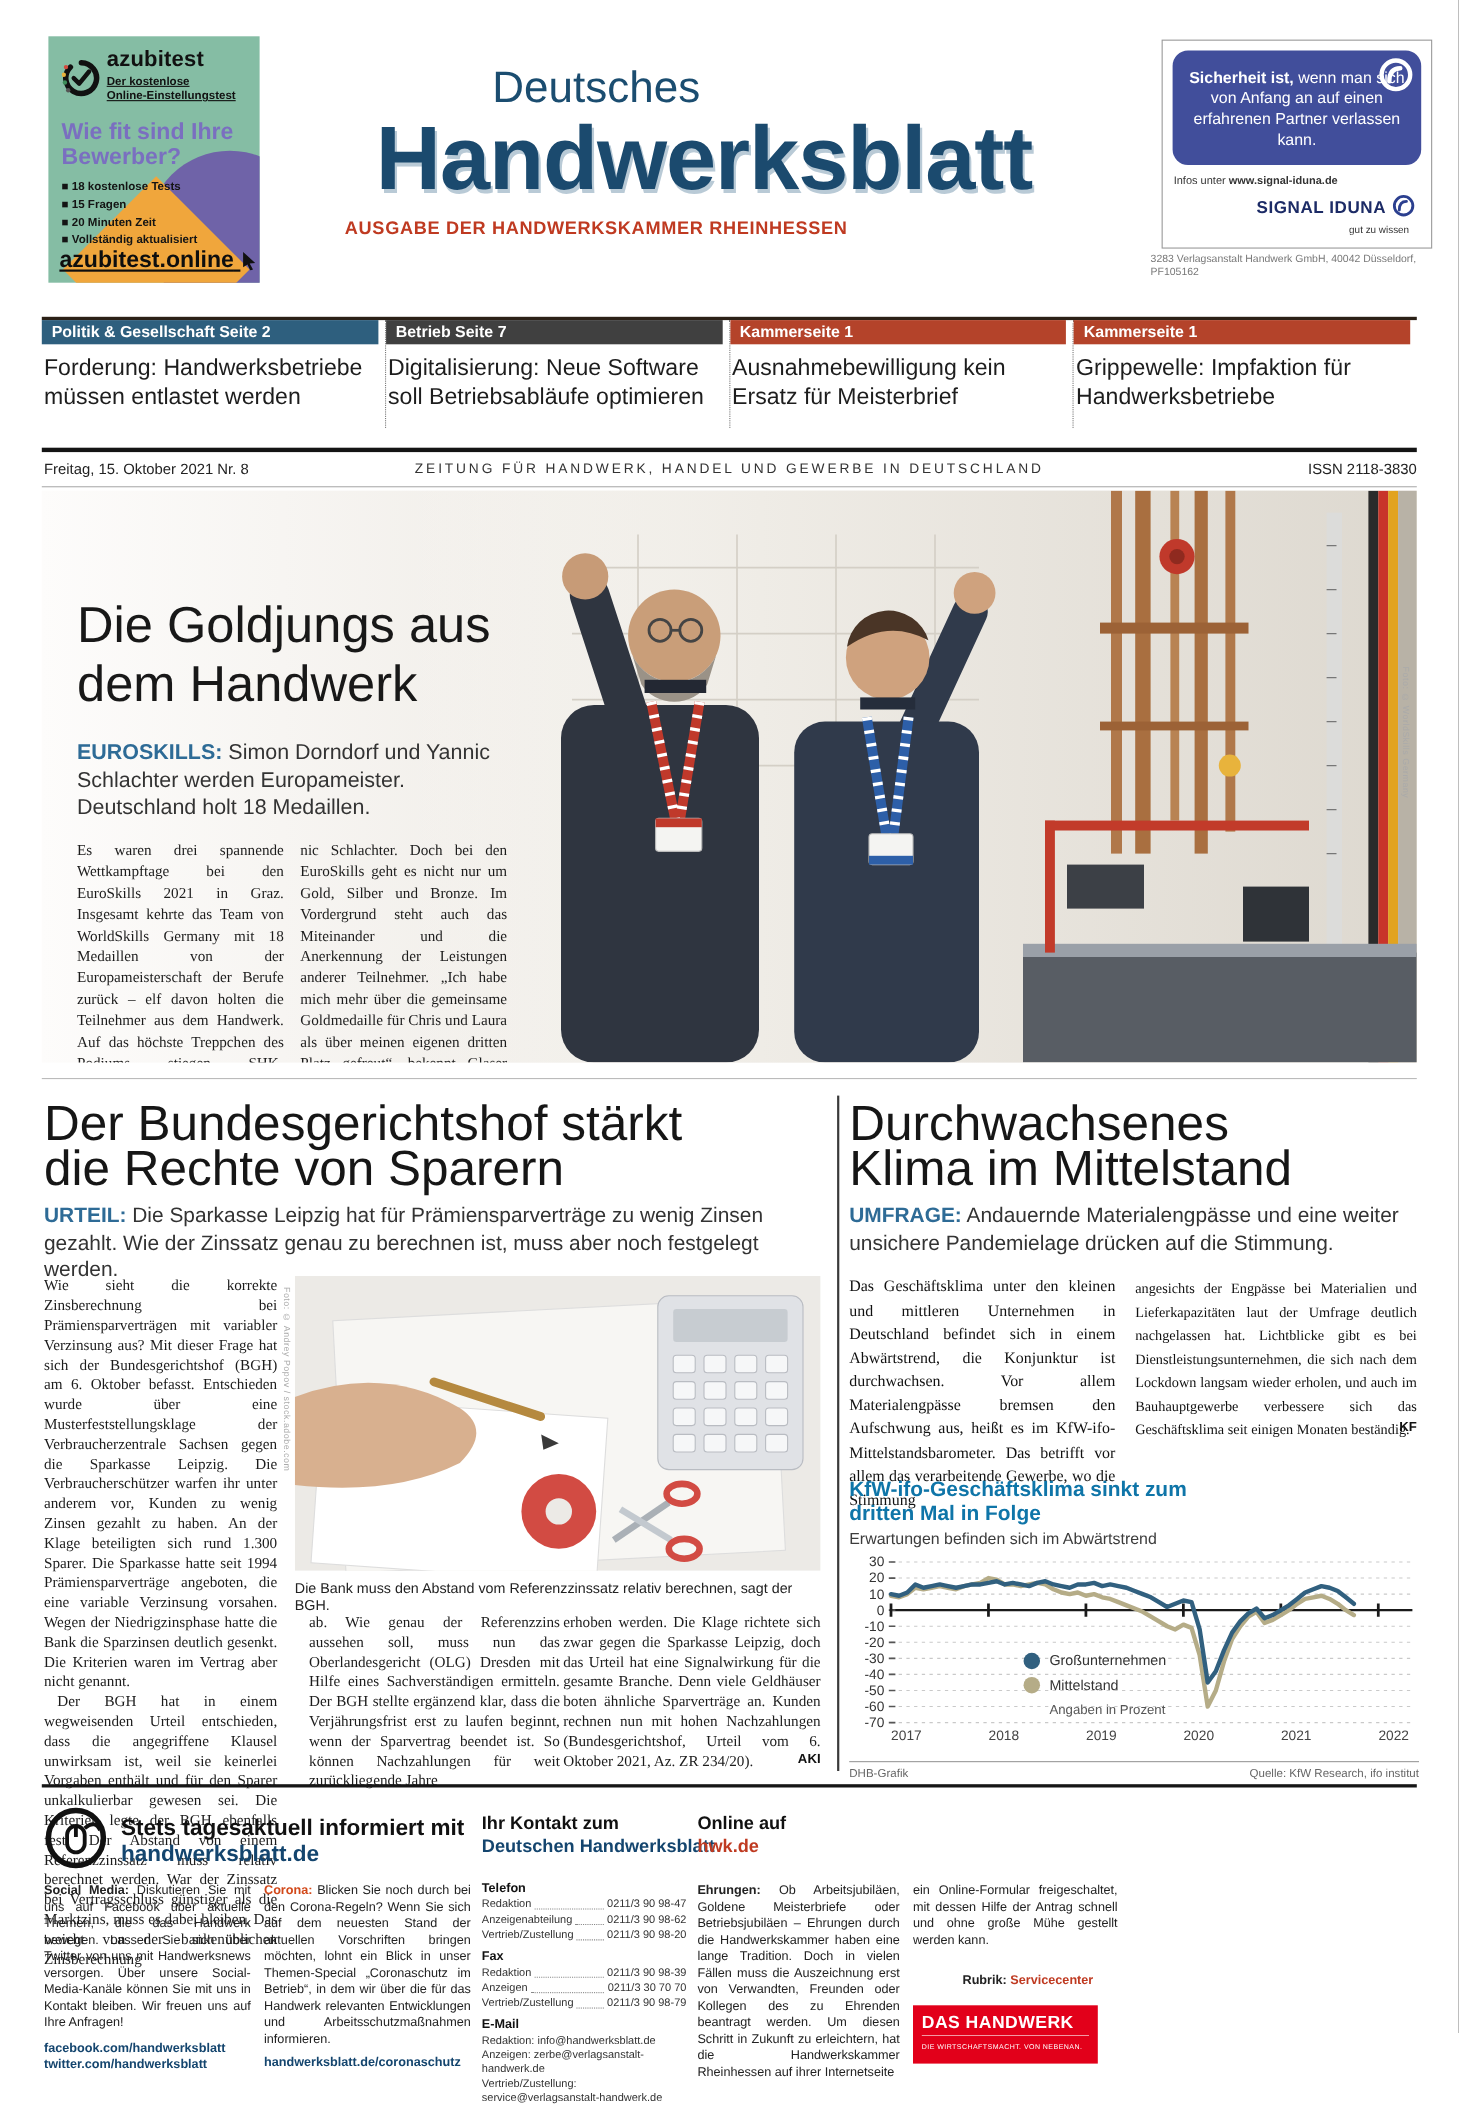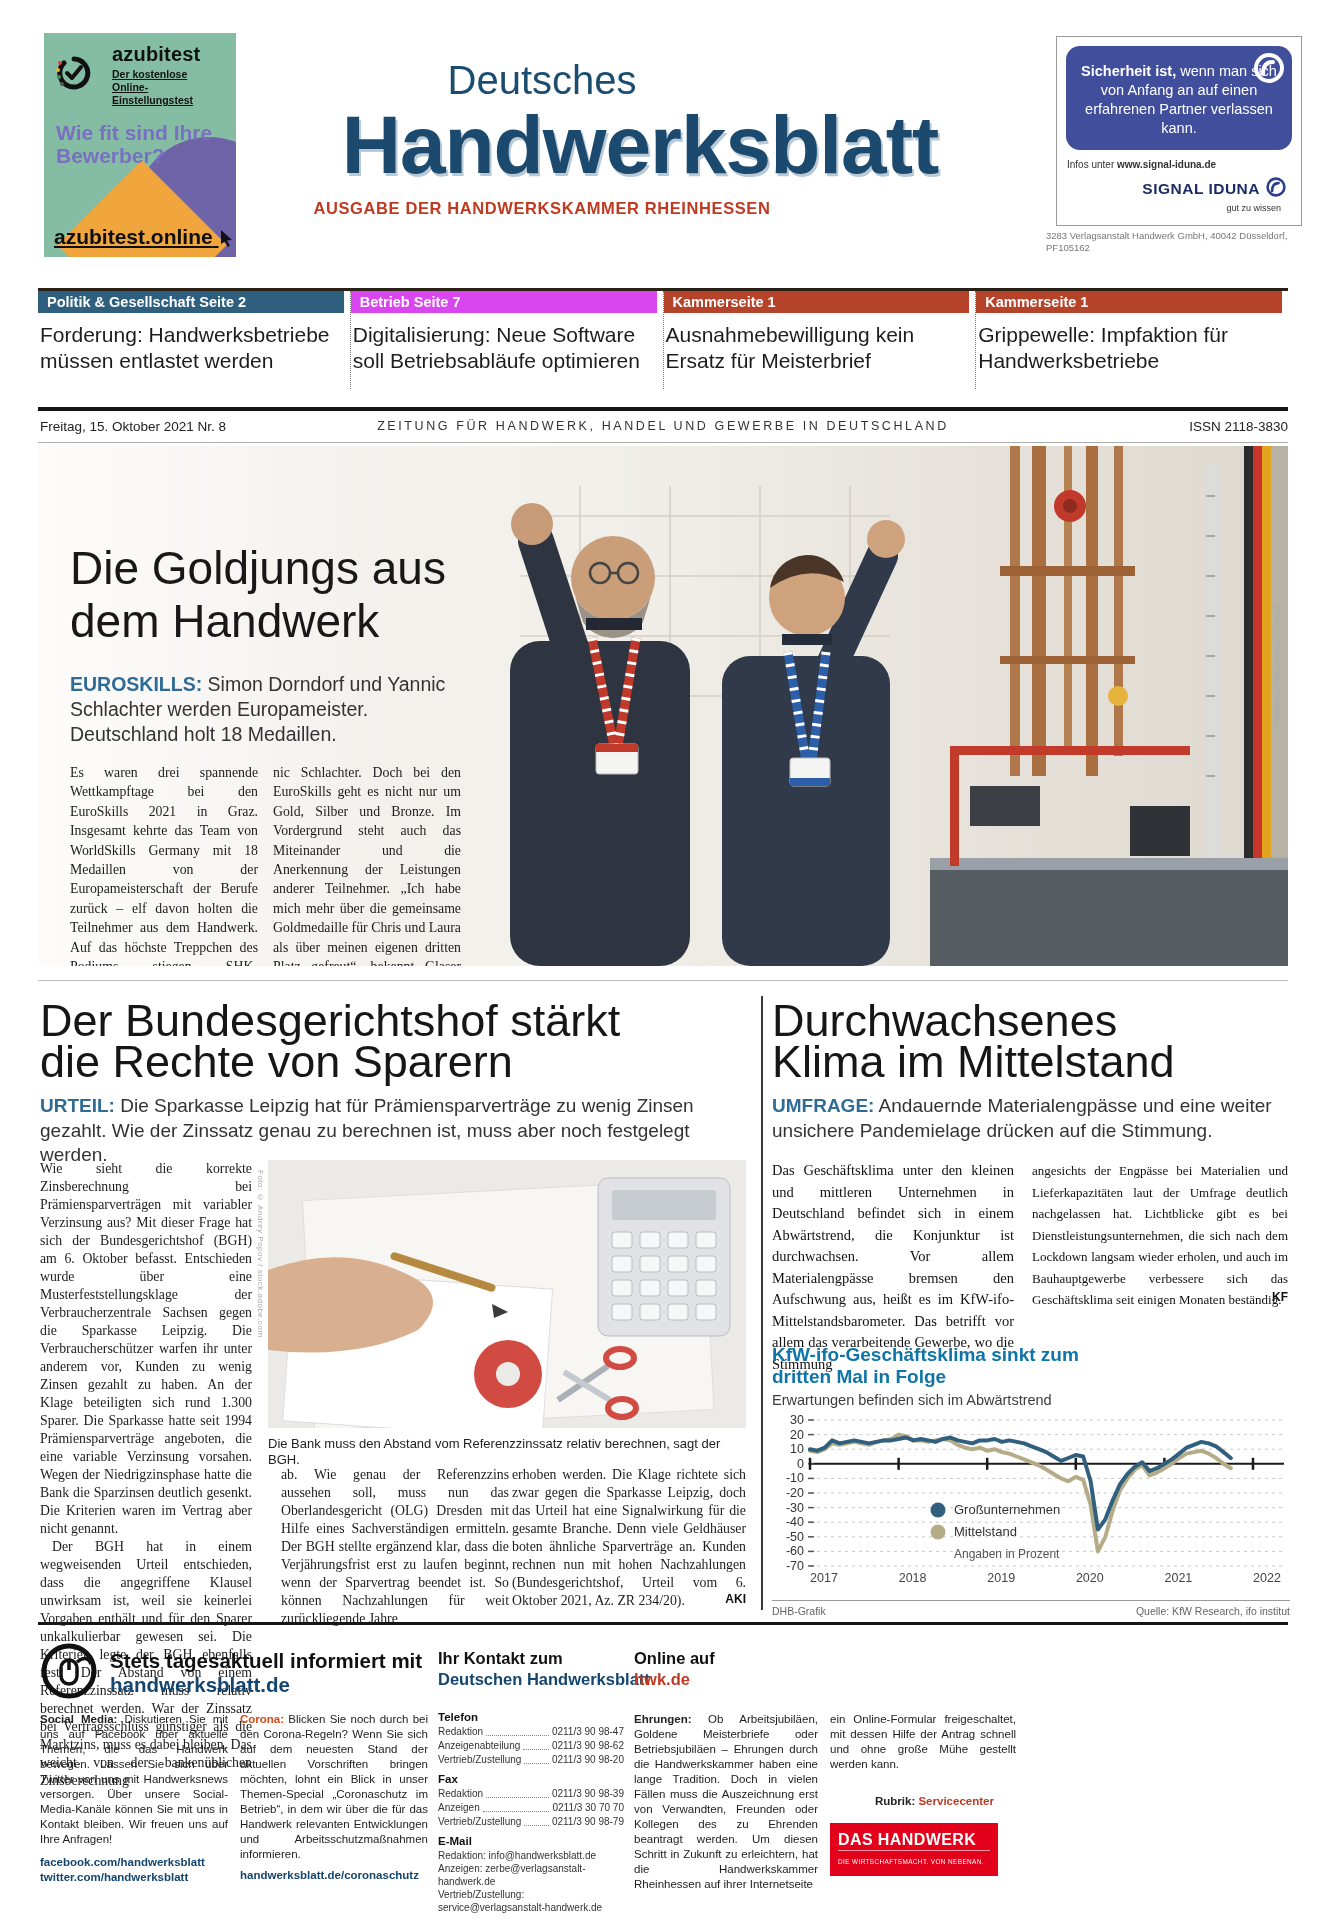--- a/index.html
+++ b/index.html
@@ -88,40 +88,46 @@
 </style>
 </head>
 <body>
 
 <div class="page">
 
   <div class="abs ad-azubi">
     <div class="circle"></div>
     <div class="diamond"></div>
     <div class="content">
-      <div style="display:flex;align-items:center;gap:20px;">
+      <div style="display:flex;align-items:flex-end;gap:5px;">
         <span>
           <svg width="36" height="36" viewBox="0 0 36 36">
             <path d="M18 4 a14 14 0 1 1 -10 4" fill="none" stroke="#111" stroke-width="5" stroke-linecap="round"></path>
             <path d="M11 18 l5 5 l9 -11" fill="none" stroke="#111" stroke-width="4" stroke-linecap="round" stroke-linejoin="round"></path>
             <circle cx="4" cy="8" r="2" fill="#d34b3e"></circle>
               <circle cx="2" cy="15" r="2" fill="#e8b33c"></circle>
             <circle cx="3" cy="22" r="2" fill="#3e8e5a"></circle>
               <circle cx="6" cy="29" r="2" fill="#555"></circle>
           </svg>
         </span>
         <div>
           <div class="azubi-name">azubitest</div>
           <div class="azubi-sub" style="margin-left:0;">
             <span>Der kostenlose</span><br>
             <span>Online-Einstellungstest</span>
           </div>
         </div>
       </div>
       <div class="azubi-head">Wie fit sind Ihre Bewerber?</div>
+      <div style="margin-top:8px;">
+        <div class="azubi-li">■ <span>18 kostenlose Tests</span></div>
+        <div class="azubi-li">■ <span>15 Fragen</span></div>
+        <div class="azubi-li">■ <span>20 Minuten Zeit</span></div>
+        <div class="azubi-li">■ <span>Vollständig aktualisiert</span></div>
+      </div>
     </div>
     <div class="azubi-site">
       <span>azubitest.online</span>
       <svg width="16" height="18" viewBox="0 0 16 18" style="vertical-align:-3px;">
         <path d="M2 1 L13 11 L8 11.5 L11 17 L8.5 17.8 L6 12.5 L2 15 Z" fill="#111"></path>
       </svg>
     </div>
   </div>
 
   <div class="abs masthead">
@@ -155,21 +161,21 @@
     <div class="signal-claim">gut zu wissen</div>
   </div>
   <div class="abs pub-note">3283 Verlagsanstalt Handwerk GmbH, 40042 Düsseldorf, PF105162</div>
 
   <div class="abs teaser-bar">
     <div class="teaser">
       <div class="teaser-label" style="background:#2e5f7e;">Politik &amp; Gesellschaft  Seite 2</div>
       <div class="teaser-head">Forderung: Handwerksbetriebe müssen entlastet werden</div>
     </div>
     <div class="teaser">
-      <div class="teaser-label" style="background:#d946ef;">Betrieb Seite 7</div>
+      <div class="teaser-label" style="background:#404040;">Betrieb Seite 7</div>
       <div class="teaser-head">Digitalisierung: Neue Software soll Betriebsabläufe optimieren</div>
     </div>
     <div class="teaser">
       <div class="teaser-label" style="background:#b4432a;">Kammerseite 1</div>
       <div class="teaser-head">Ausnahmebewilligung kein Ersatz für Meisterbrief</div>
     </div>
     <div class="teaser">
       <div class="teaser-label" style="background:#b4432a;">Kammerseite 1</div>
       <div class="teaser-head">Grippewelle: Impfaktion für Handwerksbetriebe</div>
     </div>

